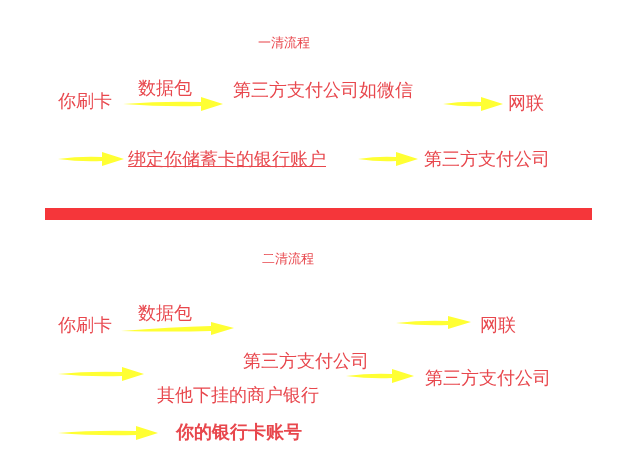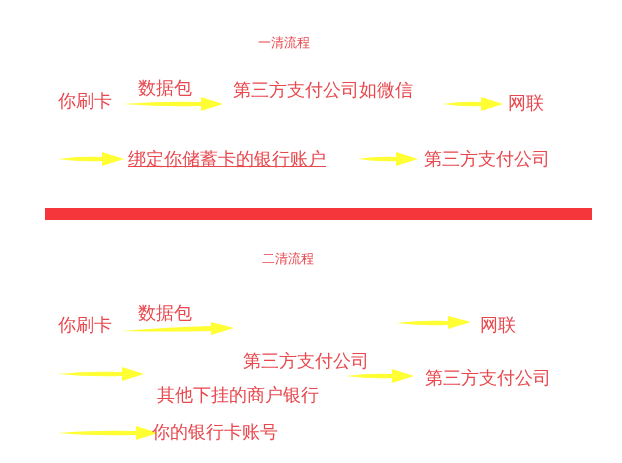--- a/index.html
+++ b/index.html
@@ -73,13 +73,13 @@
       <path d="M0 7 Q24 4 46 5 L46 0 L68 7 L46 14 L46 9 Q24 10 0 7 Z" fill="#ffff33"></path>
     </svg>
 </div>
 <div class="t" style="left:425px;top:369px;">第三方支付公司</div>
 
 <div class="arrow" style="left:58px;top:426px;">
   <svg width="100" height="14" viewBox="0 0 100 14">
       <path d="M0 7 Q36 4 78 5 L78 0 L100 7 L78 14 L78 9 Q36 10 0 7 Z" fill="#ffff33"></path>
     </svg>
 </div>
-<div class="t" style="left:152px;top:423px;">你的银行卡账号</div>
+<div class="t" style="left:176px;top:423px;font-weight:bold;">你的银行卡账号</div>
 
 </body></html>

